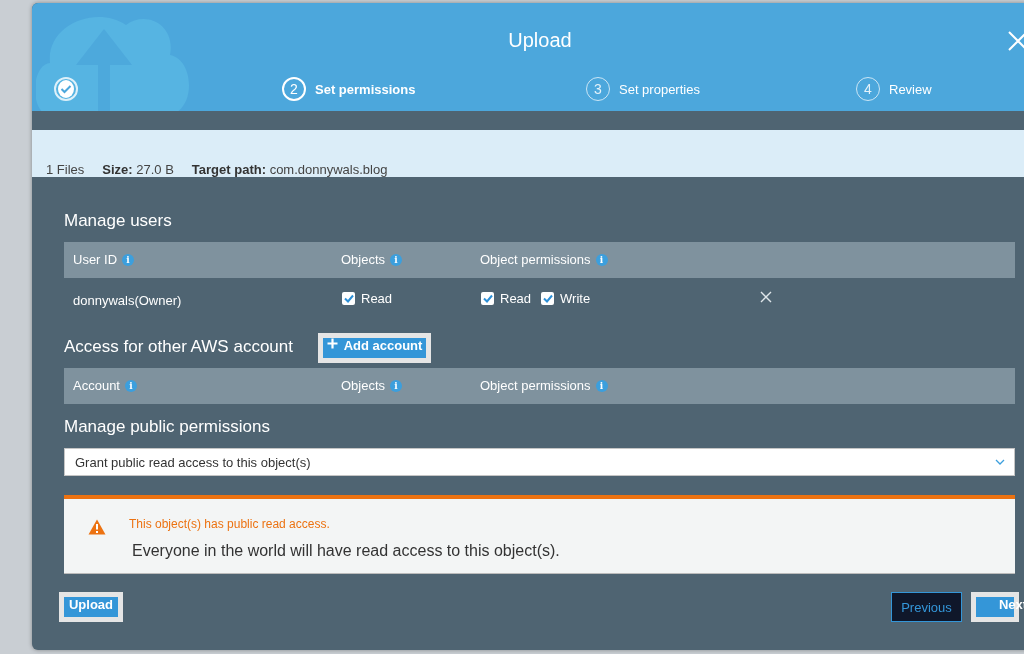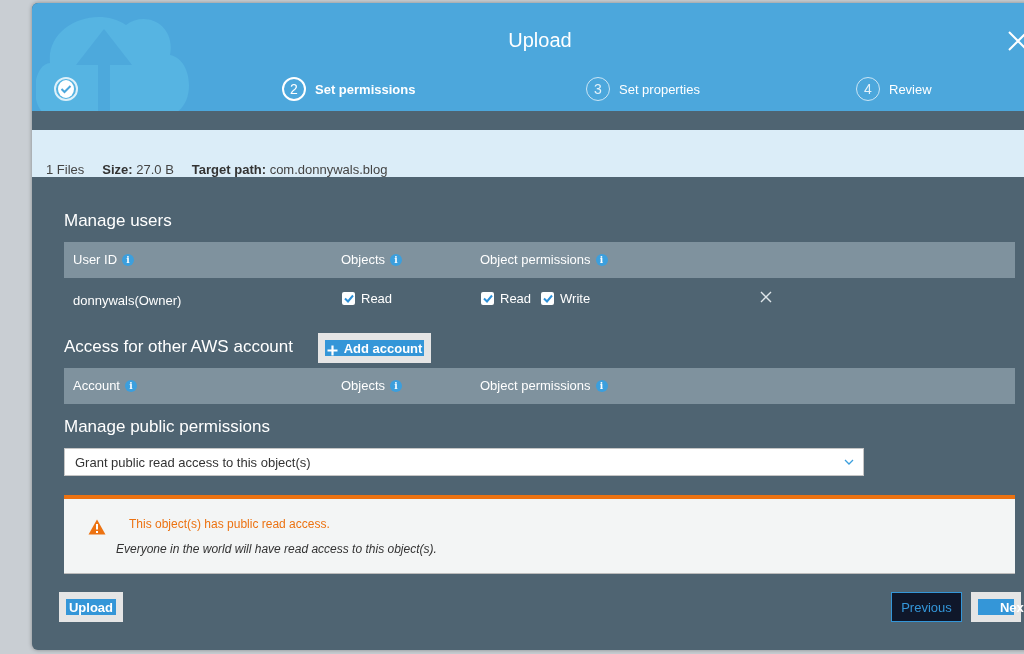--- a/index.html
+++ b/index.html
@@ -28,30 +28,30 @@
   .table-head { position: absolute; left: 32px; width: 951px; height: 36px; background: #7f929e; color: #fff; font-size: 13px; }
   .th { position: absolute; top: 10px; display: flex; align-items: center; gap: 5px; }
   .info-ic { width: 12px; height: 12px; border-radius: 50%; background: #3c9fdd; color: #fff; font-size: 9px; font-weight: bold; display: inline-flex; align-items: center; justify-content: center; font-family: "DejaVu Serif", serif; }
 
   .row { position: absolute; left: 32px; width: 951px; height: 36px; color: #fff; font-size: 13px; }
   .cell { position: absolute; top: 10px; display: flex; align-items: center; gap: 6px; }
   .cb { width: 13px; height: 13px; background: #fff; border-radius: 2px; display: inline-flex; align-items: center; justify-content: center; cursor: pointer; }
   .cbgroup { display: flex; align-items: center; gap: 6px; }
   .remove-x { position: absolute; left: 696px; top: 10px; width: 12px; height: 12px; cursor: pointer; }
 
-  .btn-primary { position: absolute; background: #3496d8; color: #fff; font-size: 13px; font-weight: bold; display: flex; align-items: flex-end; justify-content: center; cursor: pointer; border: 7px solid #e5e5e5; }
+  .btn-primary { position: absolute; background: #3496d8; color: #fff; font-size: 13px; font-weight: bold; display: flex; align-items: flex-start; justify-content: center; cursor: pointer; border: 5px solid #e5e5e5; }
   .btn-secondary { position: absolute; background: #0f172a; color: #3496d8; font-size: 13px; font-weight: normal; display: flex; align-items: center; justify-content: center; cursor: pointer; border: 1px solid #3496d8; }
 
-  .select { position: absolute; left: 32px; top: 445px; width: 800px; height: 28px; background: #fff; border: 1px solid #c5c5c5; font-size: 13px; color: #333; display: flex; align-items: center; padding-left: 10px; cursor: pointer; }
+  .select { position: absolute; left: 32px; top: 445px; width: 951px; height: 28px; background: #fff; border: 1px solid #c5c5c5; font-size: 13px; color: #333; display: flex; align-items: center; padding-left: 10px; cursor: pointer; }
   .select .chev { position: absolute; right: 9px; top: 9px; width: 10px; height: 8px; }
 
   .alert { position: absolute; left: 32px; top: 492px; width: 951px; height: 79px; background: #f3f5f5; border-top: 4px solid #ec7211; border-bottom: 1px solid #bbb; }
   .alert .warn { position: absolute; left: 24px; top: 20px; width: 18px; height: 16px; }
   .alert .a-title { position: absolute; left: 65px; top: 18px; color: #ec7211; font-size: 12px; }
-  .alert .a-body { position: absolute; left: 52px; top: 43px; color: #333; font-size: 12px; font-style: italic; }
+  .alert .a-body { position: absolute; left: 68px; top: 43px; color: #333; font-size: 16px; }
 </style>
 </head>
 <body>
 
 <div class="modal">
 
   <div class="header">
     <svg class="bg-cloud" viewBox="0 0 160 110">
       <path d="M14 110 C-6 110 -6 60 14 58 C10 20 60 0 90 20 C110 5 140 20 134 50 C160 55 160 110 130 110 Z" fill="#56b4e2"></path>
       <path d="M62 110 L62 60 L40 60 L68 24 L96 60 L74 60 L74 110 Z" fill="#4ca7dc" opacity="0.9"></path>

